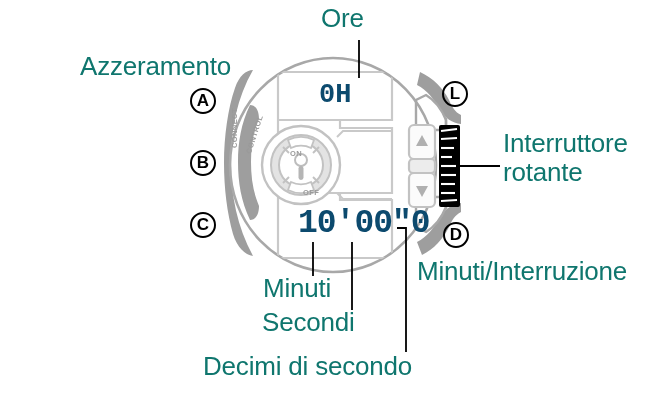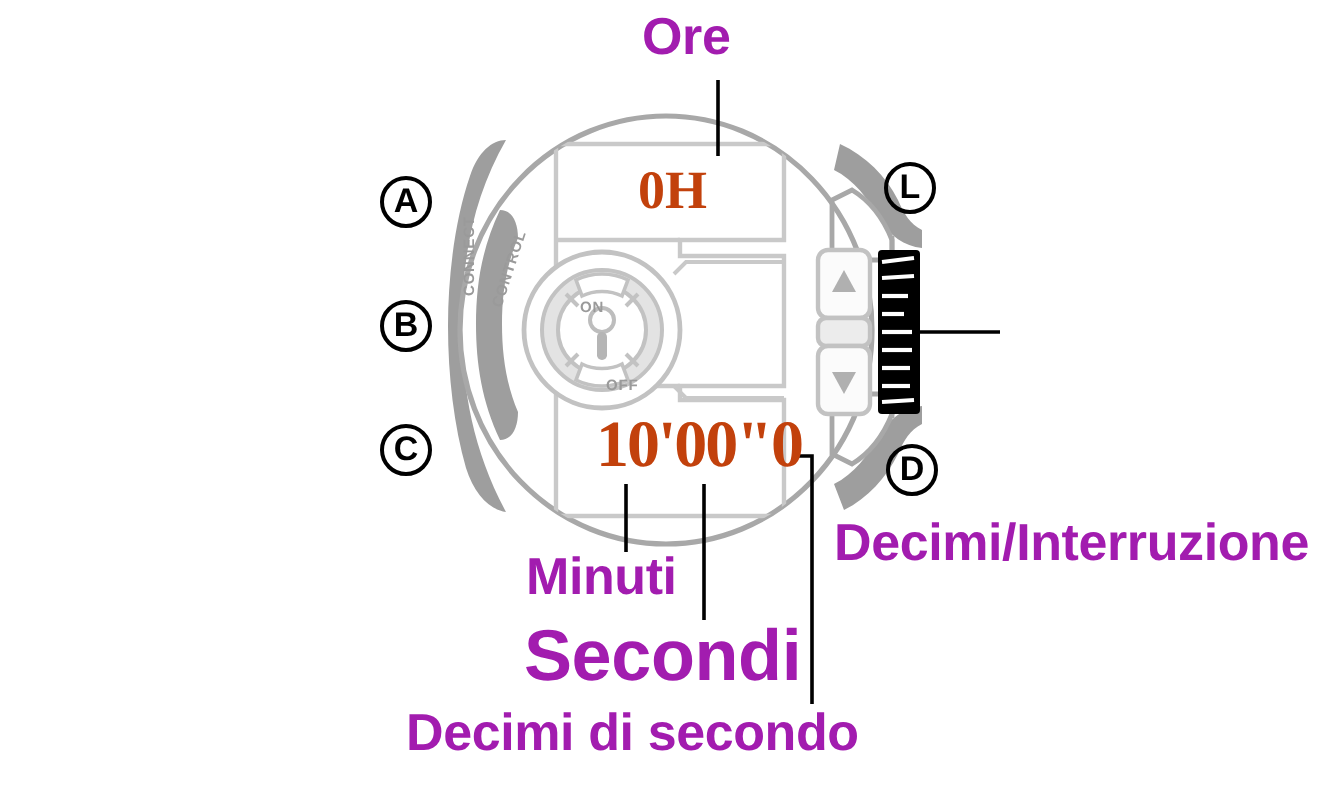--- a/index.html
+++ b/index.html
@@ -1,37 +1,37 @@
 <!DOCTYPE html>
 <html><head>
 <meta charset="utf-8">
 <style>
   html,body{margin:0;padding:0;background:#ffffff;}
   body{width:667px;height:401px;position:relative;overflow:hidden;
        font-family:"Liberation Sans",sans-serif;color:#000;}
   .stage{position:absolute;left:0;top:0;width:667px;height:401px;}
-  .lbl{position:absolute;font-weight:bold;color:#a21caf;white-space:nowrap;
+  .lbl{position:absolute;font-weight:normal;color:#0f766e;white-space:nowrap;
        line-height:1.12;letter-spacing:-0.2px;}
   .lbl-ore{left:321px;top:4px;font-size:26px;}
   .lbl-azz{left:80px;top:52px;font-size:26px;}
   .lbl-inter{left:503px;top:129px;font-size:26px;}
   .lbl-avvio{left:417px;top:257px;font-size:26px;}
   .lbl-min{left:243px;top:274px;font-size:26px;margin-left:20px;}
-  .lbl-sec{left:262px;top:308px;font-size:36px;}
+  .lbl-sec{left:262px;top:308px;font-size:26px;}
   .lbl-dec{left:203px;top:352px;font-size:26px;}
   svg.art{position:absolute;left:0;top:0;width:667px;height:401px;}
   .circled{position:absolute;width:26px;height:26px;border:2.5px solid #000;
            border-radius:50%;display:flex;align-items:center;justify-content:center;
            font-size:17px;font-weight:bold;background:transparent;box-sizing:border-box;}
   .btnA{left:190px;top:88px;}
   .btnB{left:190px;top:150px;}
   .btnC{left:190px;top:212px;}
   .btnL{left:442px;top:81px;}
   .btnD{left:443px;top:222px;}
-  .lcd{position:absolute;font-family:Liberation Serif, serif;color:#c2410c;}
+  .lcd{position:absolute;font-family:Liberation Mono, monospace;color:#0c4a6e;}
   .lcd-hours{left:319px;top:80px;font-size:27px;font-weight:bold;letter-spacing:0px;}
   .lcd-main{left:298px;top:205px;font-size:33px;font-weight:bold;letter-spacing:-1px;}
   .dialtxt{position:absolute;font-size:7.5px;font-weight:bold;color:#9a9a9a;
            letter-spacing:0.4px;}
 </style>
 </head>
 <body>
 
 <div class="stage">
 
@@ -133,18 +133,23 @@
   <div class="lcd lcd-hours">0H</div>
   <div class="lcd lcd-main">10'00"0</div>
 
   <div class="circled btnA">A</div>
   <div class="circled btnB">B</div>
   <div class="circled btnC">C</div>
   <div class="circled btnL">L</div>
   <div class="circled btnD">D</div>
 
   <div class="lbl lbl-ore">Ore</div>
-  <div class="lbl lbl-avvio">Decimi/Interruzione</div>
+  <div class="lbl lbl-azz">Azzeramento</div>
+  <div class="lbl lbl-inter">
+    <span>Interruttore</span><br>
+    <span>rotante</span>
+  </div>
+  <div class="lbl lbl-avvio">Minuti/Interruzione</div>
   <div class="lbl lbl-min">Minuti</div>
   <div class="lbl lbl-sec">Secondi</div>
   <div class="lbl lbl-dec">Decimi di secondo</div>
 
 </div>
 
 </body></html>

